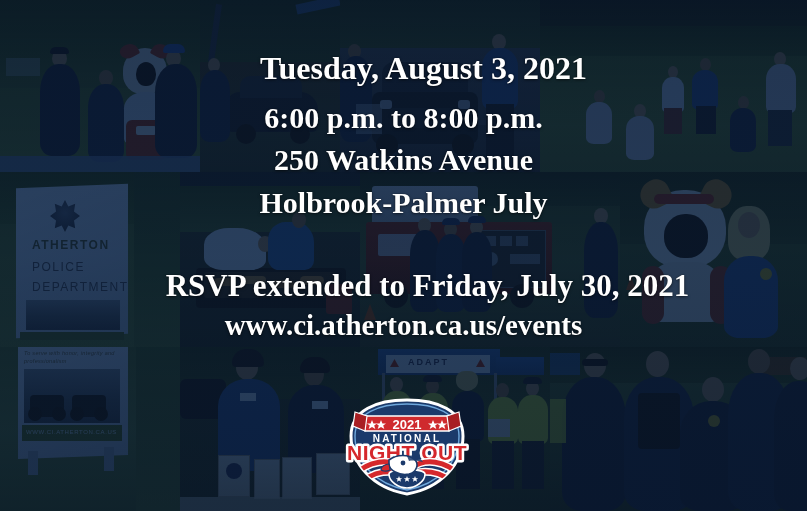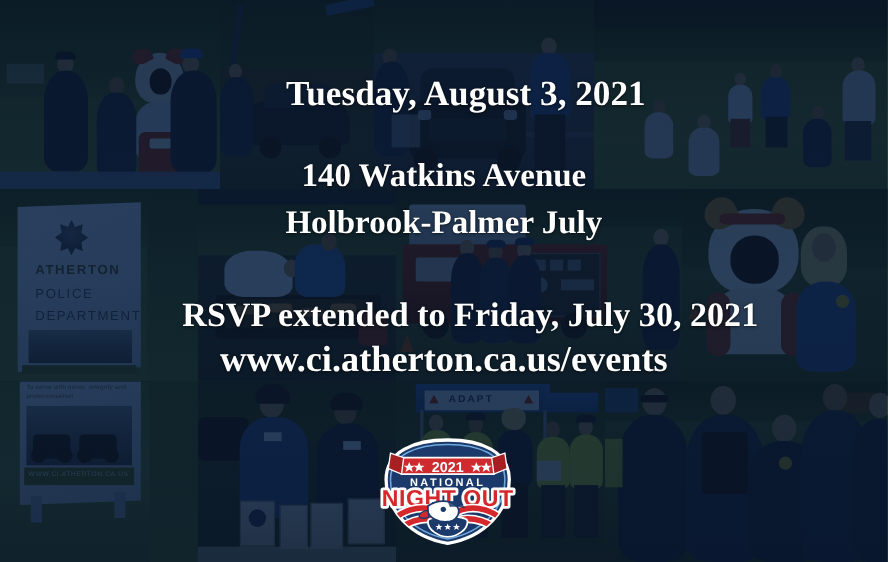--- a/index.html
+++ b/index.html
@@ -192,26 +192,26 @@
   #text-layer .t {
     display: block;
     width: 100%;
     font-weight: 700;
     line-height: 1.0;
     text-shadow: 0 1px 3px rgba(0,0,0,0.55), 0 0 1px rgba(0,0,0,0.5);
     white-space: nowrap;
   }
 
   .l1 { position: absolute; top: 16px;  font-size: 34px; letter-spacing: 0.1px; }
-  .l2 { position: absolute; top: 68px;  font-size: 32px; padding-left: 40px; }
+  .l2 { position: absolute; top: 52px;  font-size: 32px; padding-left: 40px; }
   .l3 { position: absolute; top: 103px; font-size: 30px; }
   .l4 { position: absolute; top: 145px; font-size: 30px; }
   .l5 { position: absolute; top: 188px; font-size: 30px; }
   .l6 { position: absolute; top: 270px; font-size: 31px; margin-left: 24px; }
-  .l7 { position: absolute; top: 311px; font-size: 33px; }
+  .l7 { position: absolute; top: 311px; font-size: 29px; }
 
   
   #nno-logo {
     position: absolute;
     left: 345px;
     top: 398px;
     width: 124px;
     height: 98px;
   }
   #nno-logo svg { display: block; width: 124px; height: 98px; }
@@ -505,21 +505,22 @@
       <div style="position:absolute;left:0;top:52px;width:16px;height:44px;background:#cfe04a;opacity:.8;"></div>
     </div>
 
   </div>
 
   <div id="overlay"></div>
   <div id="overlay2"></div>
 
   <div id="text-layer">
     <span class="t l2">Tuesday, August 3, 2021</span>
-    <span class="t l4">140 Watkins Avenue</span>
+    <span class="t l3">6:00 p.m. to 8:00 p.m.</span>
+    <span class="t l4">250 Watkins Avenue</span>
     <span class="t l5">Holbrook-Palmer July</span>
     <span class="t l6">RSVP extended to Friday, July 30, 2021</span>
     <span class="t l7">www.ci.atherton.ca.us/events</span>
   </div>
 
   <div id="nno-logo">
     <svg viewBox="0 0 124 98" xmlns="http://www.w3.org/2000/svg" aria-hidden="true">
       <defs>
         <clipPath id="shieldClip">
           <path d="M62 2 C92 2 118 12 118 38 C118 66 96 90 62 96 C28 90 6 66 6 38 C6 12 32 2 62 2 Z"></path>

